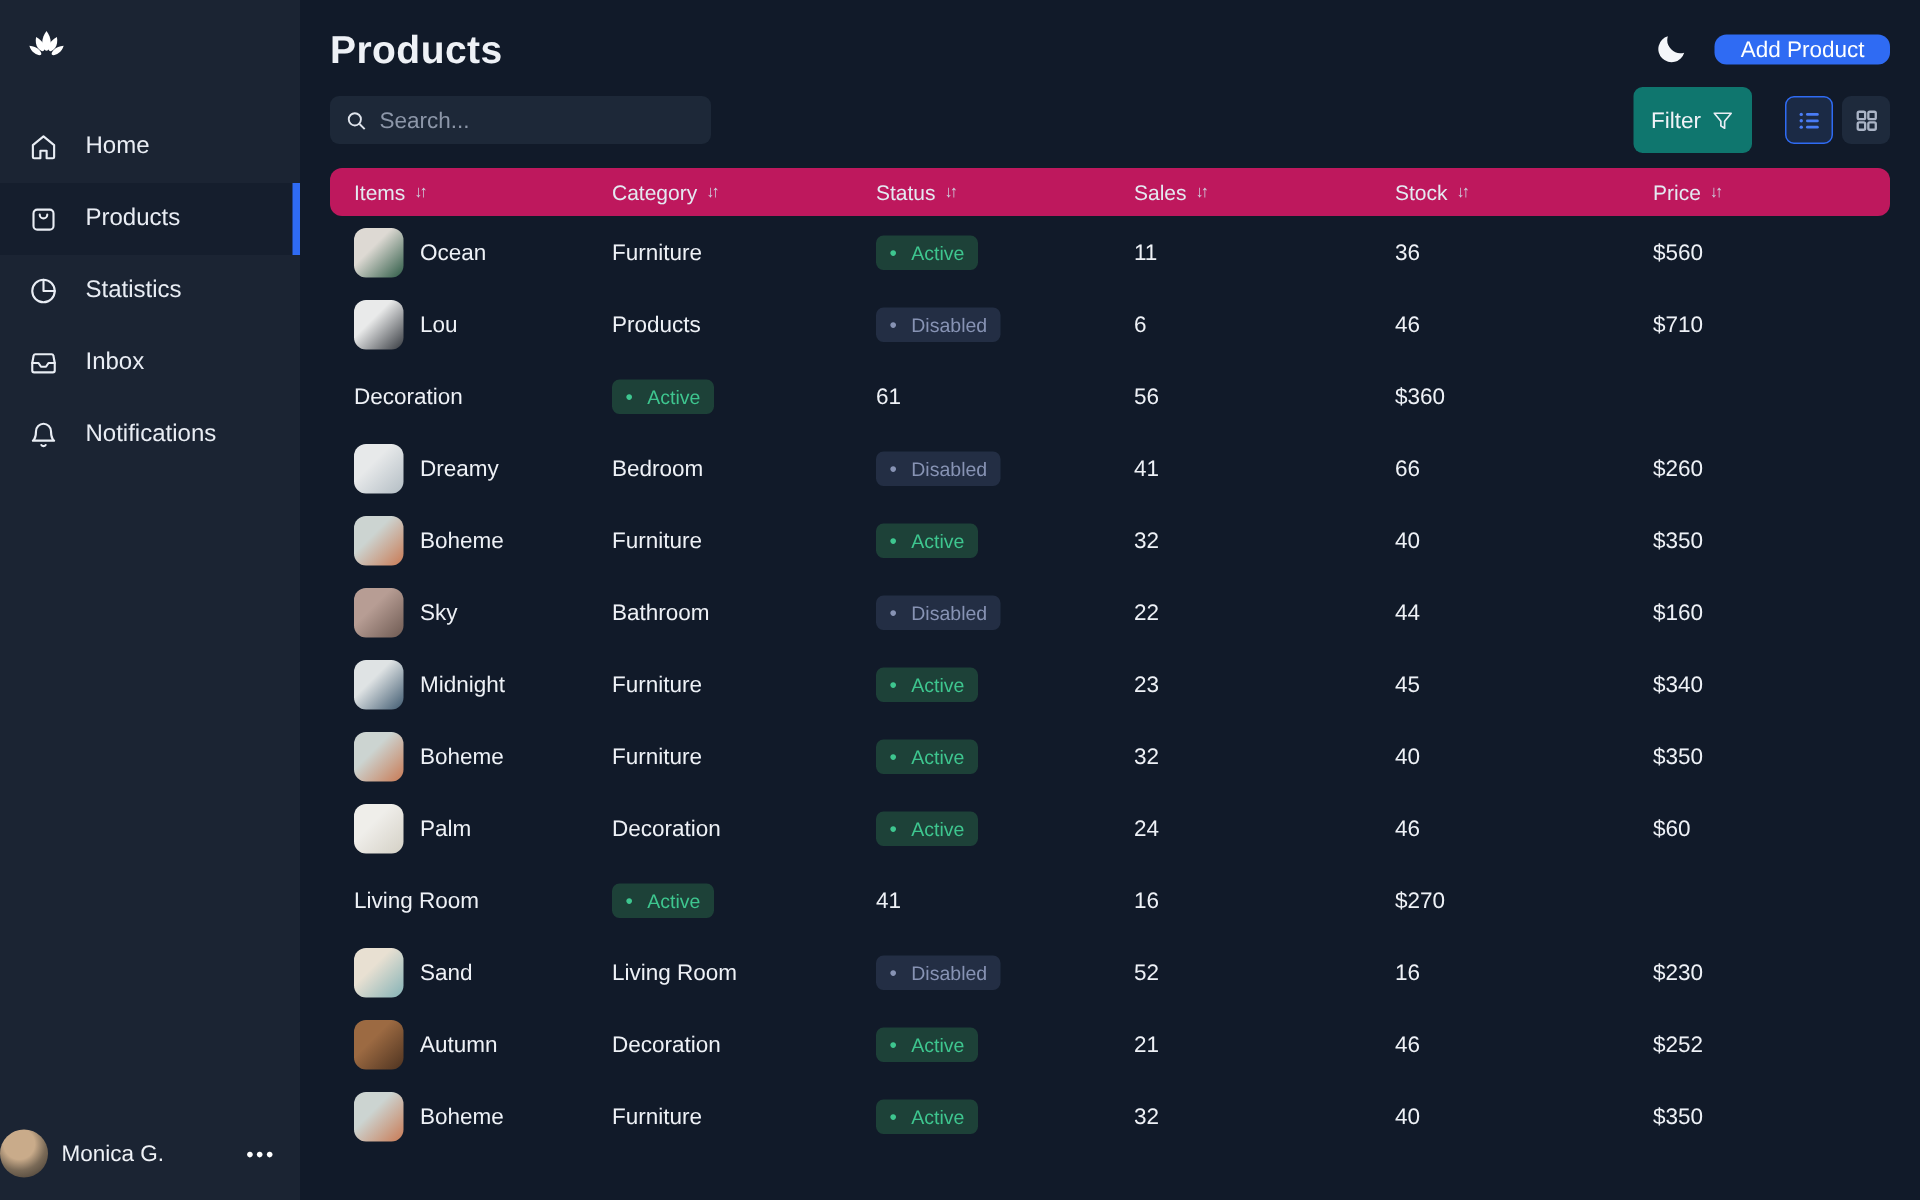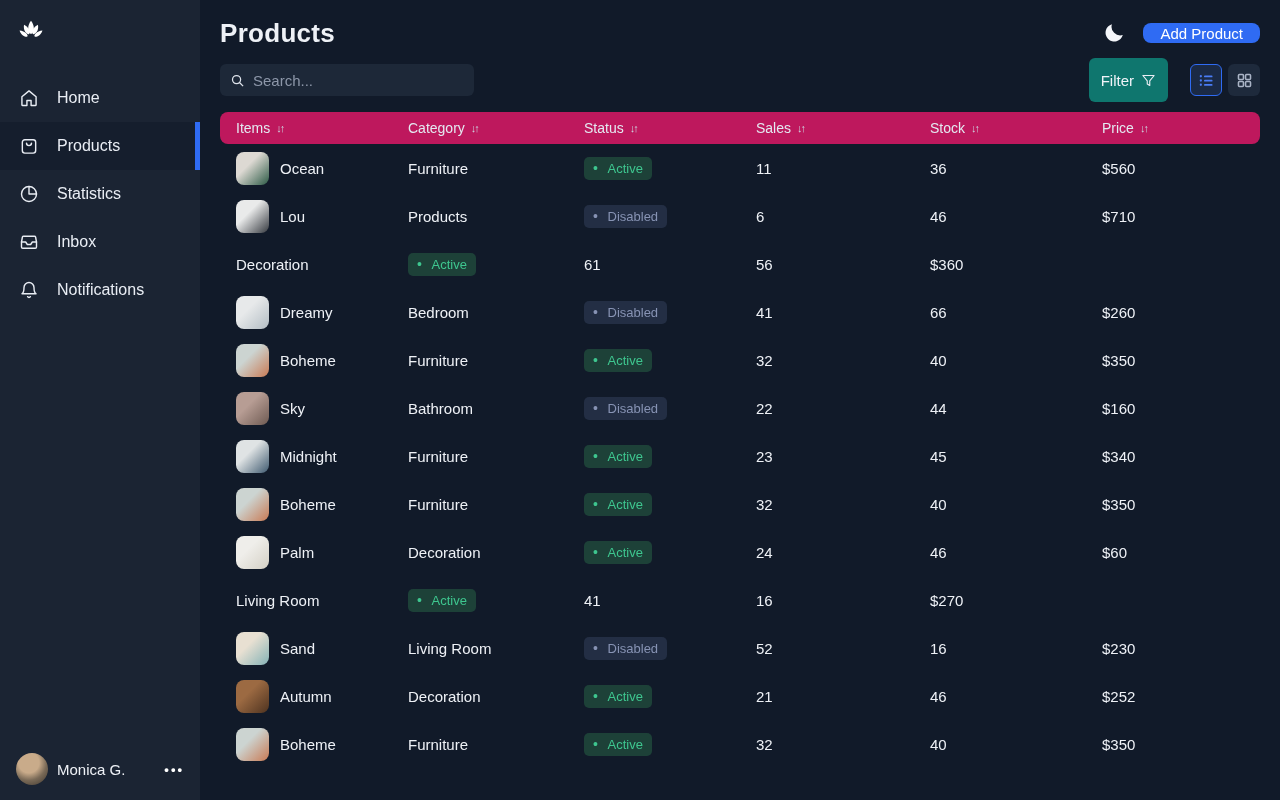--- a/index.html
+++ b/index.html
@@ -23,21 +23,21 @@
     height:48px; display:flex; align-items:center; gap:18px;
     padding-left:19px; font-size:16px; color:#e9edf4; cursor:pointer;
   }
   .nav-item .nicon { width:20px; height:20px; display:flex; }
   .nav-item svg { width:20px; height:20px; stroke:#e9edf4; fill:none; stroke-width:1.7; stroke-linecap:round; stroke-linejoin:round; }
   .nav-item.active {
     background:#151e2d;
     box-shadow: inset -5px 0 0 0 var(--accent,#2f6bf3);
   }
   .user-row {
-    position:absolute; left:16px; right:14px; bottom:14px;
+    position:absolute; left:0; right:14px; bottom:14px;
     display:flex; align-items:center; gap:9px; height:34px;
   }
   .avatar {
     width:32px; height:32px; border-radius:50%;
     background:radial-gradient(circle at 40% 30%, #c9ab8a 0 35%, #7a6a57 60%, #3a332c 100%);
     flex:none;
   }
   .user-name { font-size:15px; color:#eef1f6; flex:1; }
   .ellipsis { color:#fff; font-size:13px; letter-spacing:2px; font-weight:bold; cursor:pointer; padding:4px 2px; }
 

